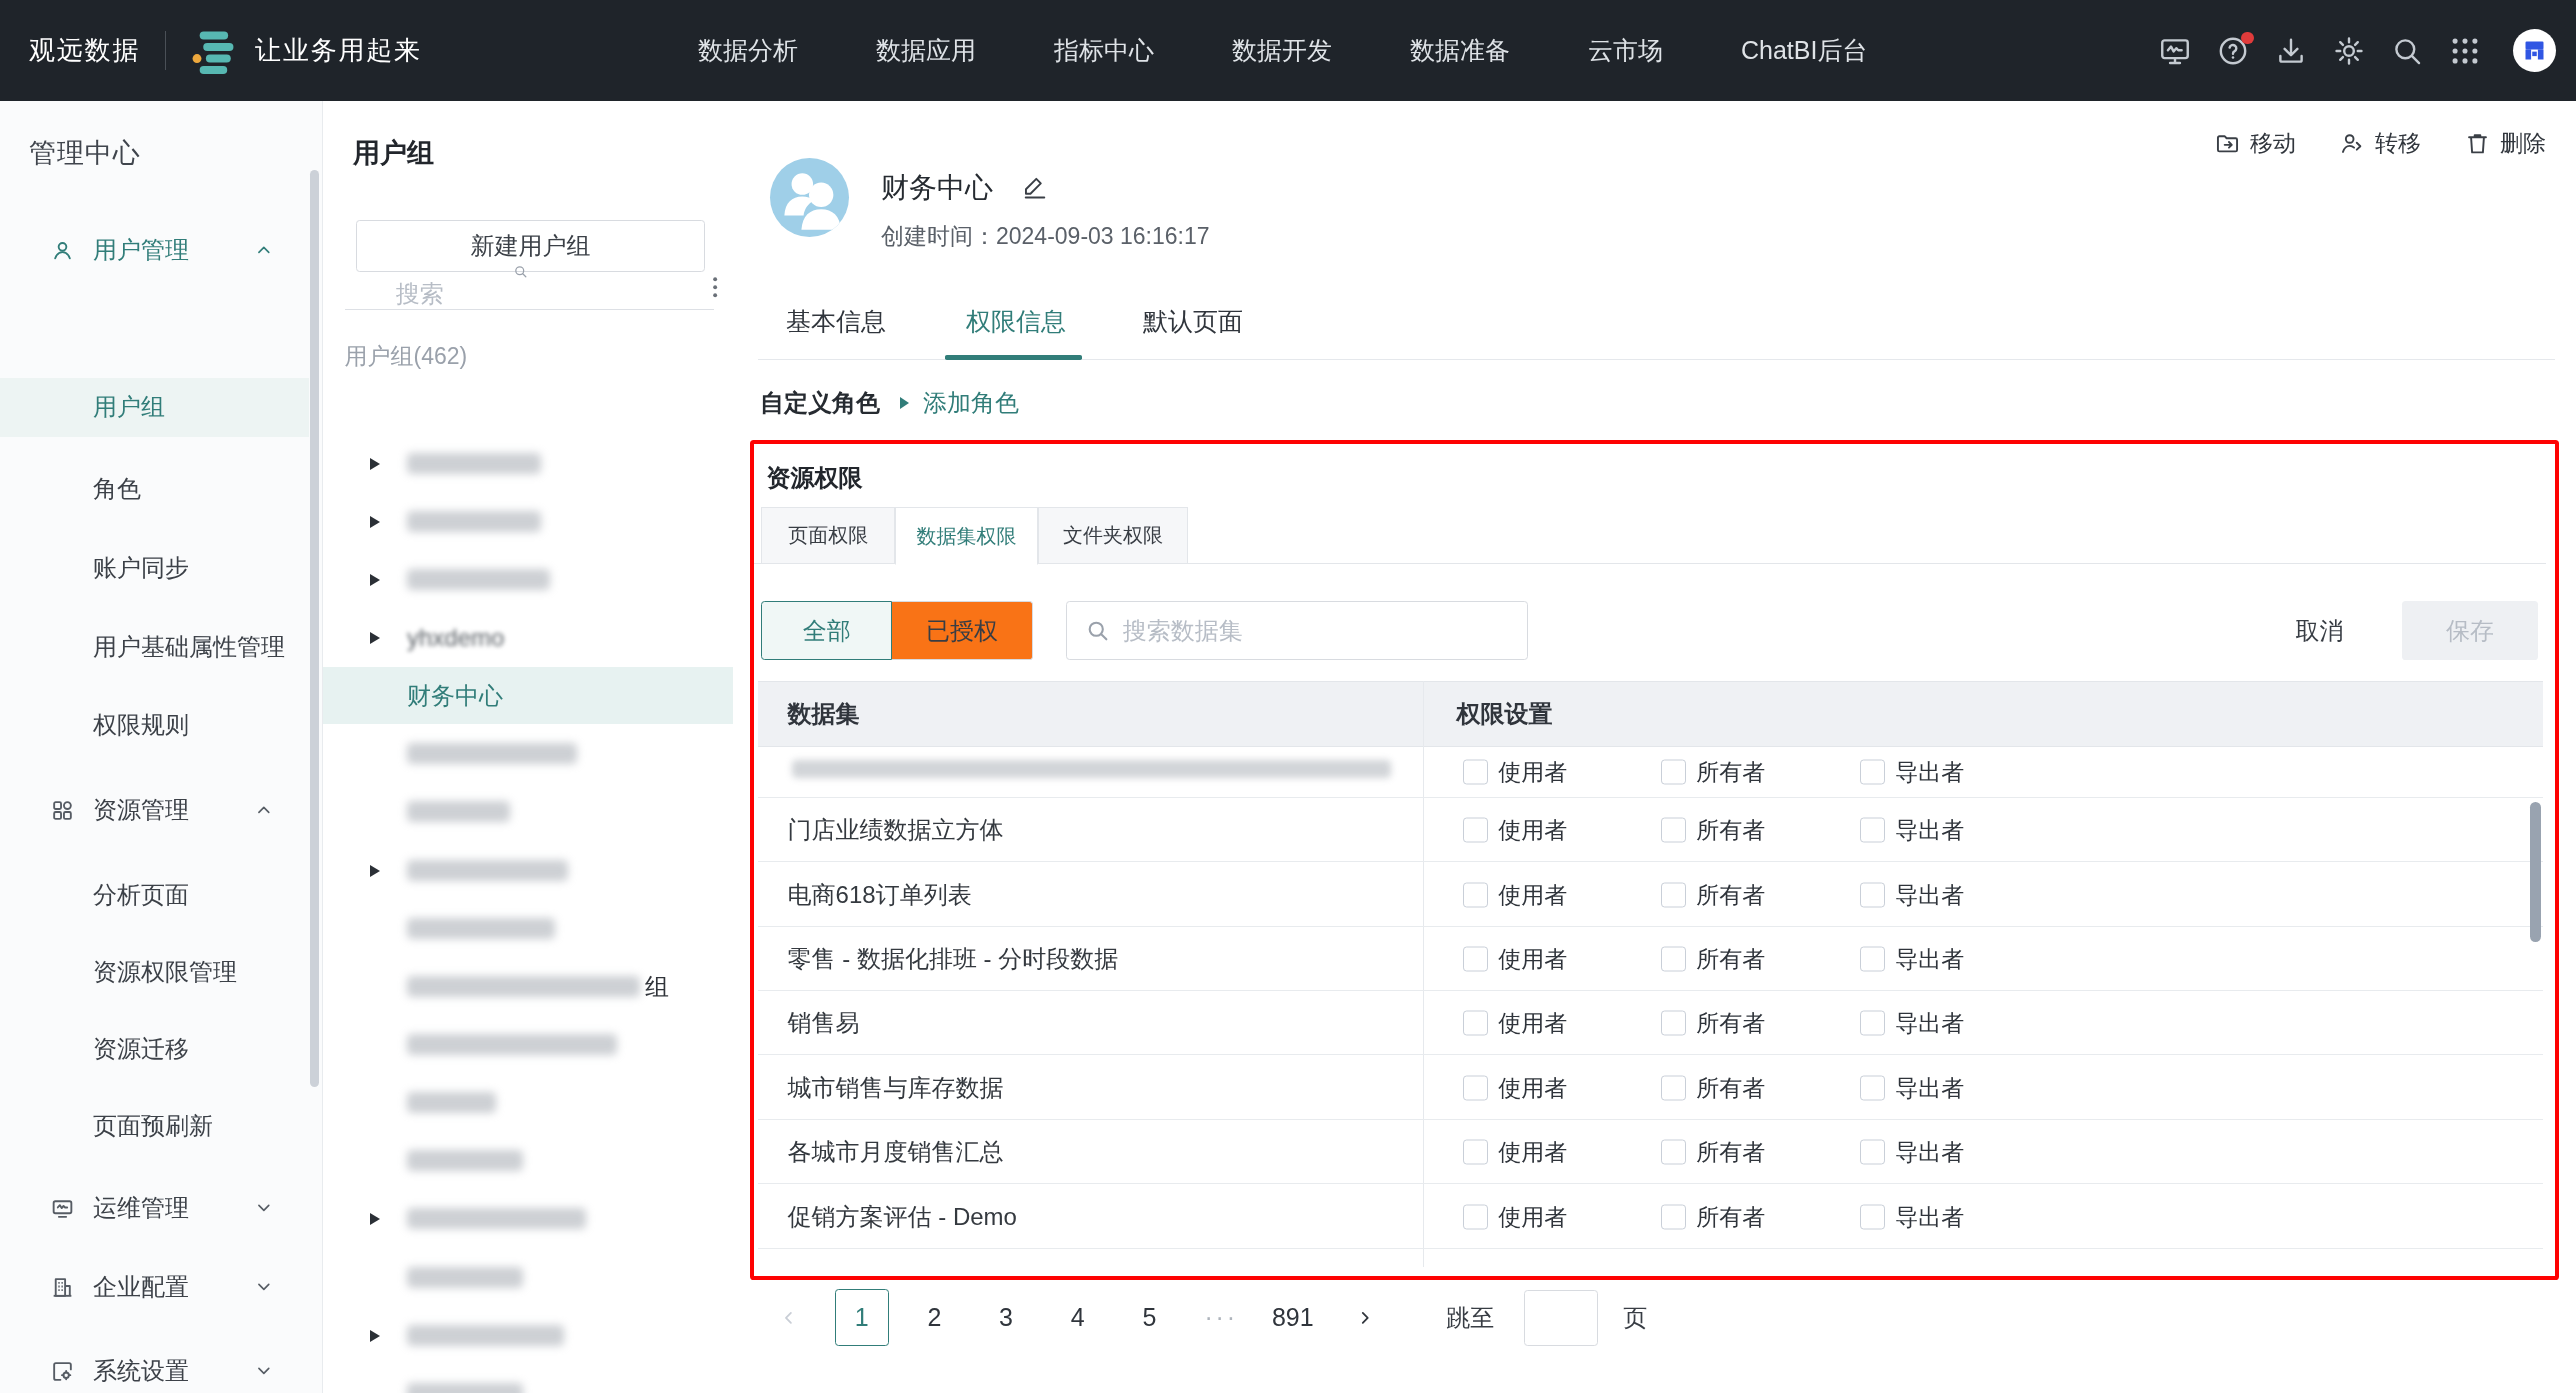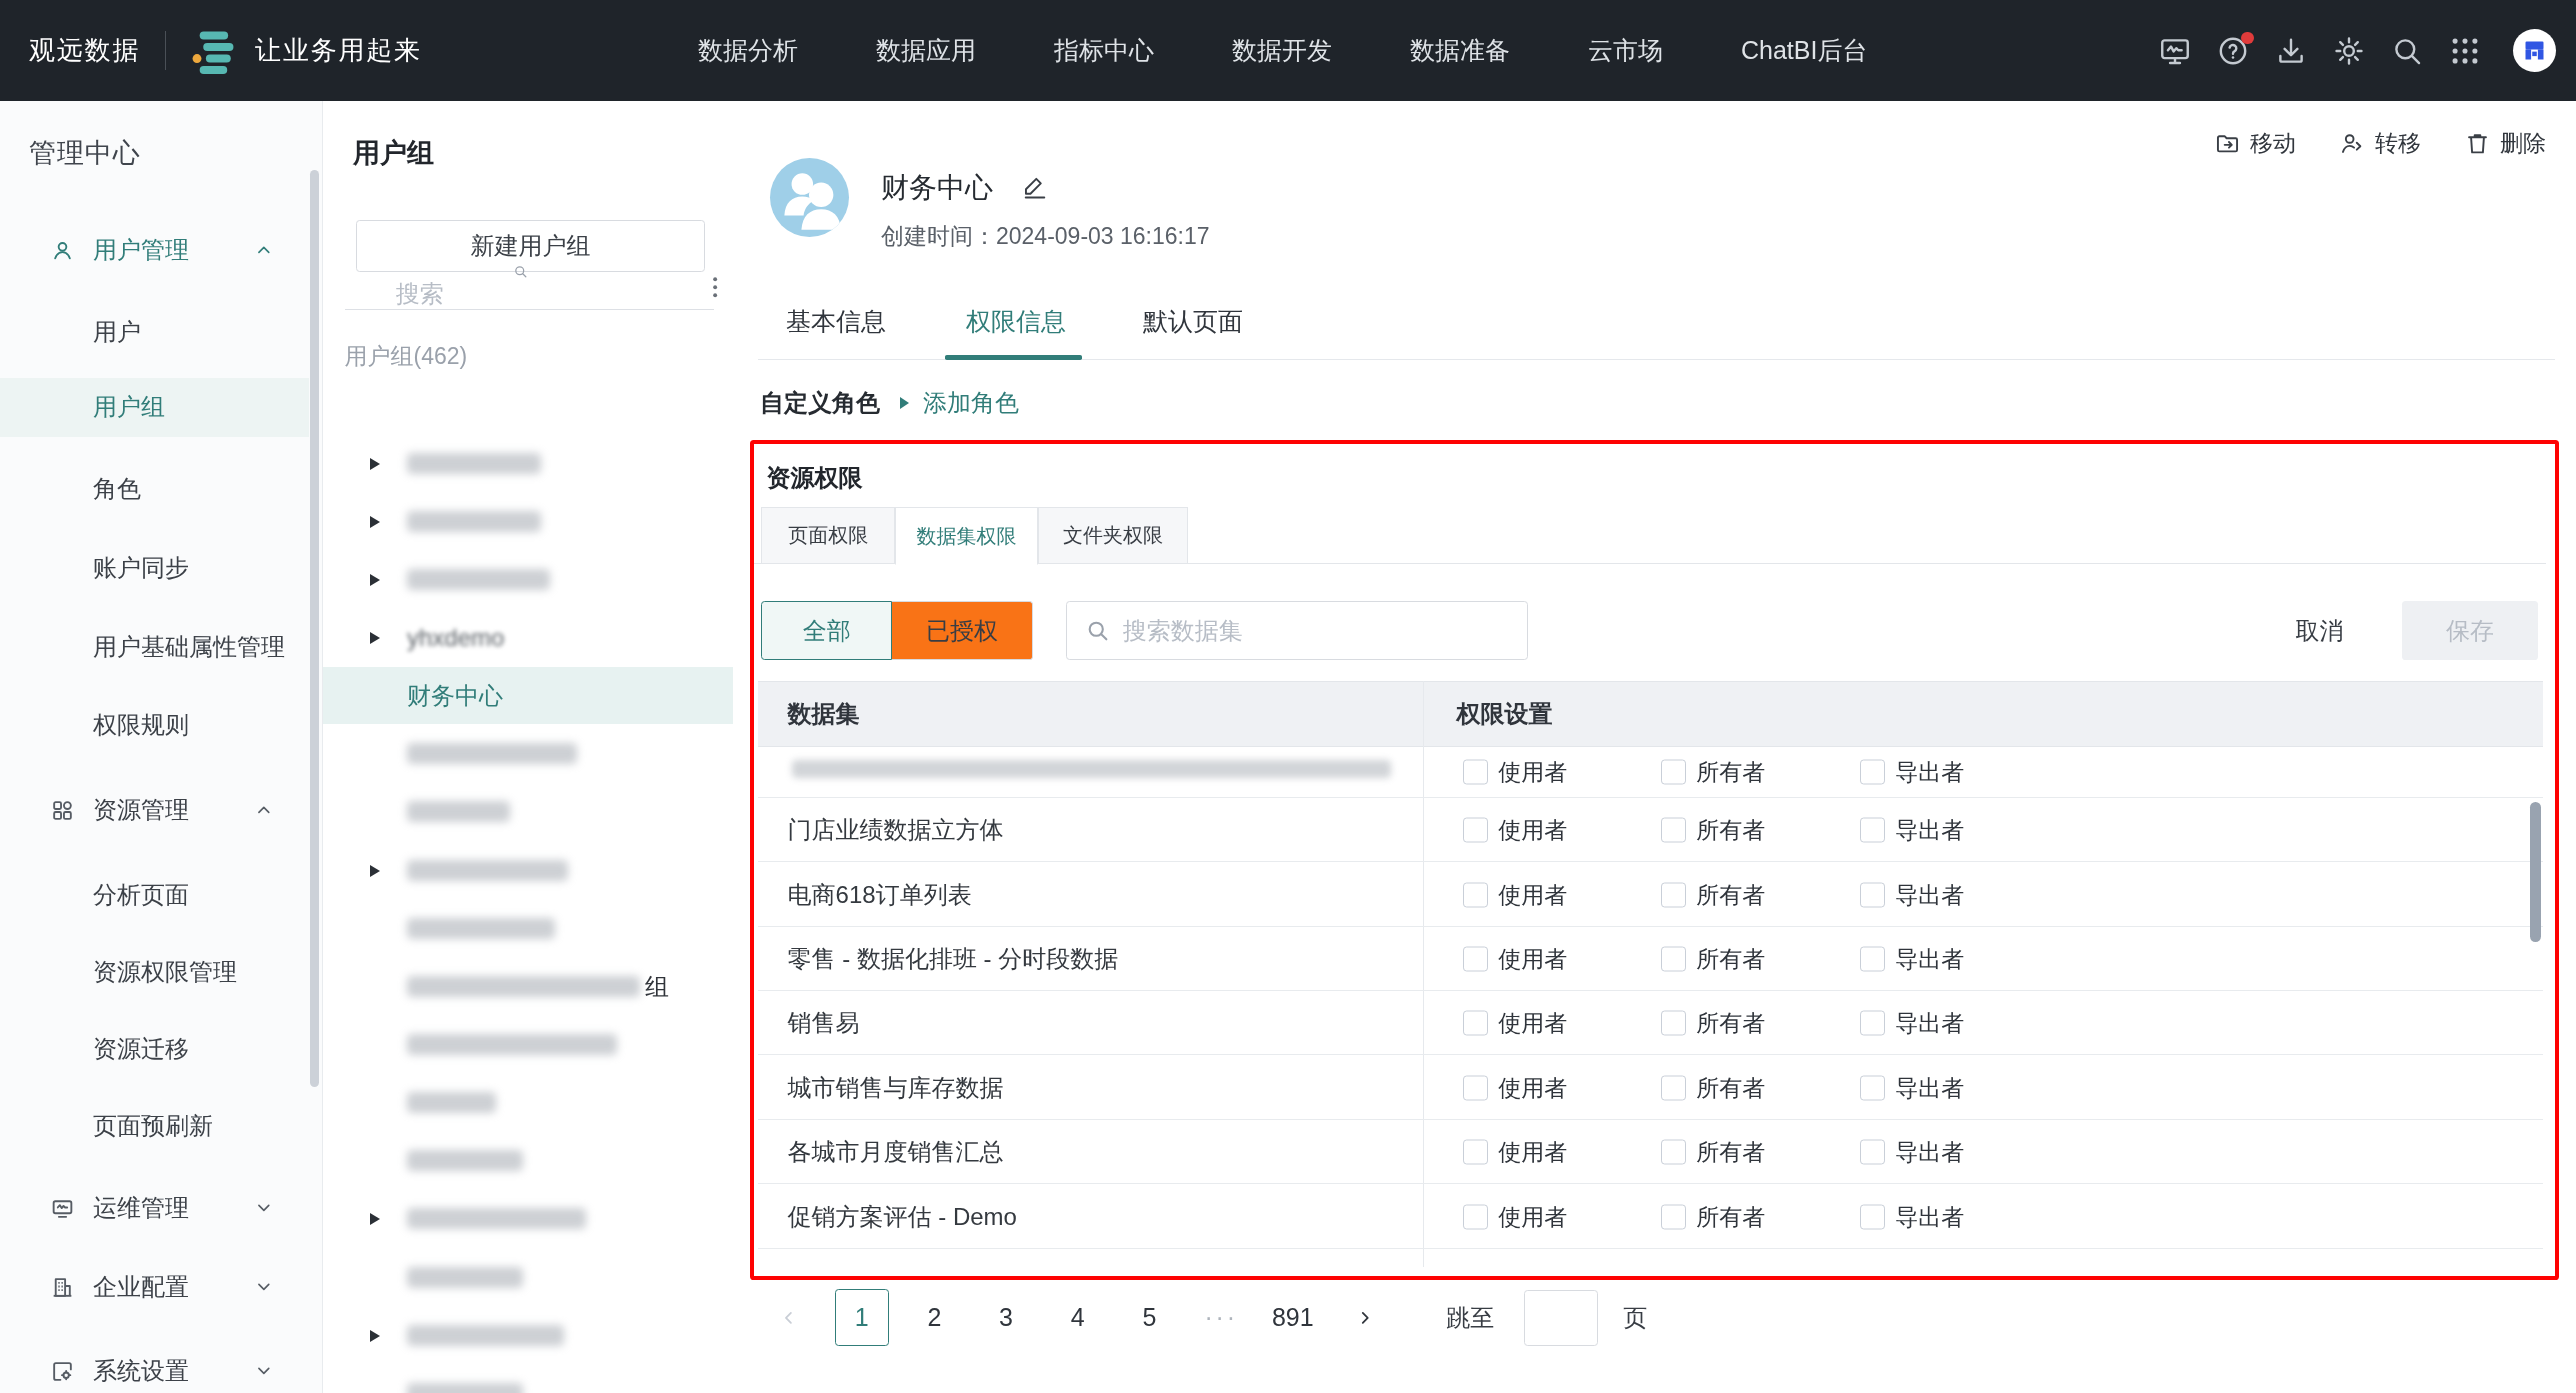--- a/index.html
+++ b/index.html
@@ -228,23 +228,20 @@
             <path d="M5 19.5c1.4-4 3.9-6 7-6s5.6 2 7 6"></path>
         </svg>
       </span>
       <span class="lbl">用户管理</span>
       <span class="chev">
         <svg viewBox="0 0 24 24" fill="none" stroke="currentColor" stroke-width="2" stroke-linecap="round" stroke-linejoin="round">
             <polyline points="6,15 12,9 18,15"></polyline>
           </svg>
       </span>
     </div>
-    <div class="sb-row" style="top:204px">
-      <span class="lbl">用户</span>
-    </div>
     <div class="sb-row selected" style="top:279px">
       <span class="lbl">用户组</span>
     </div>
     <div class="sb-row" style="top:361px">
       <span class="lbl">角色</span>
     </div>
     <div class="sb-row" style="top:440px">
       <span class="lbl">账户同步</span>
     </div>
     <div class="sb-row" style="top:519px">

